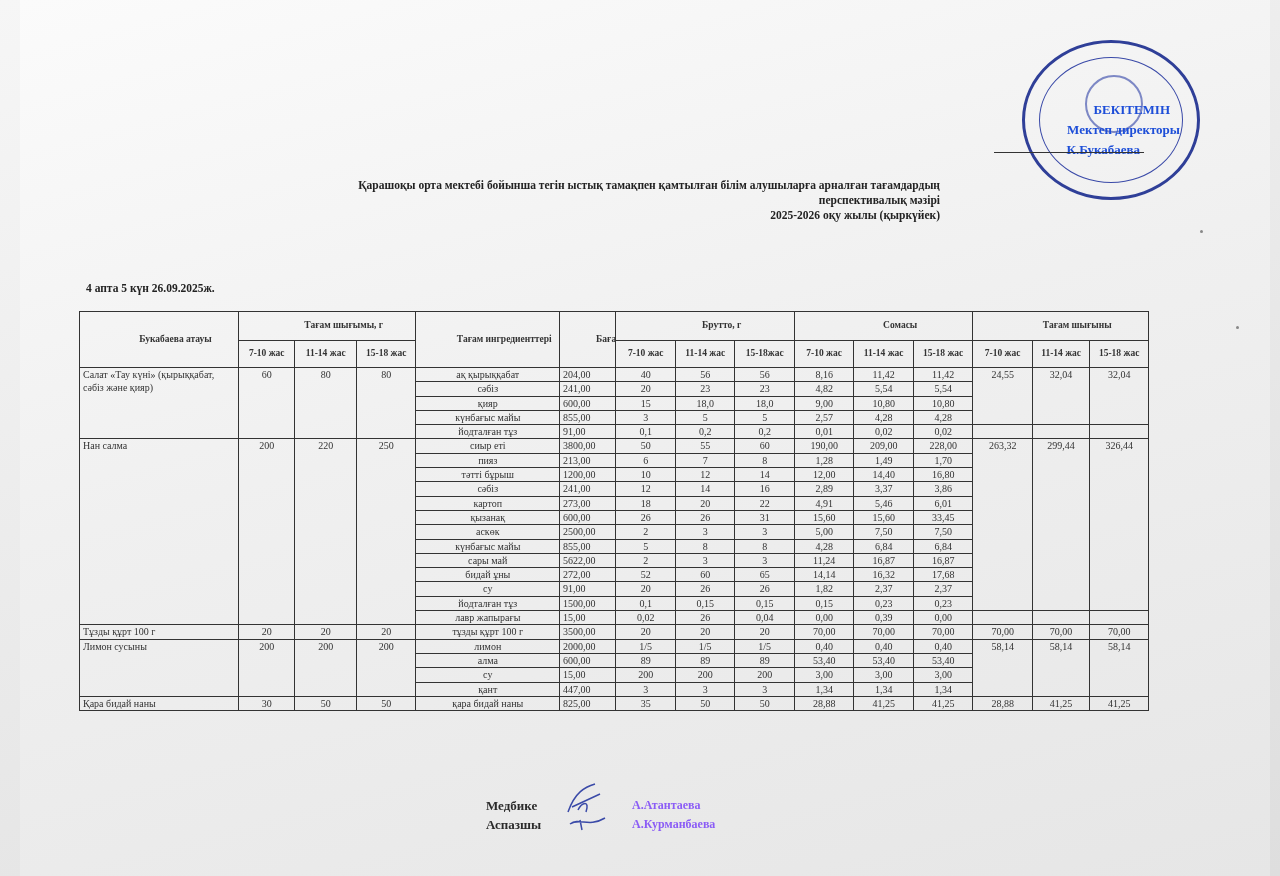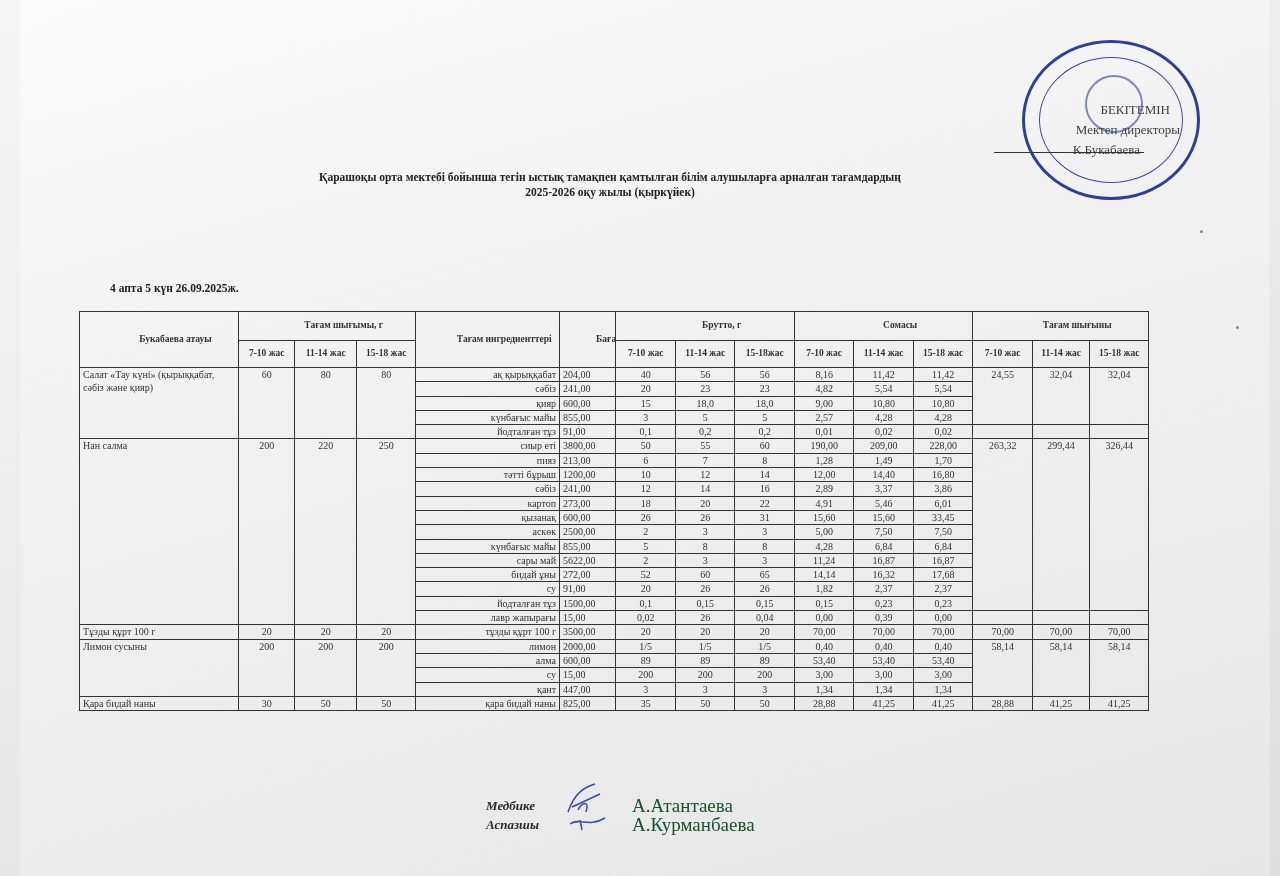--- a/index.html
+++ b/index.html
@@ -23,55 +23,55 @@
   .stamp::before {
     content:""; position:absolute; left:14px; top:14px; right:14px; bottom:14px;
     border-radius:50%; border:1.5px solid #3a4aa8;
   }
   .stamp-emblem {
     position:absolute; left:60px; top:32px; width:54px; height:54px; border-radius:50%;
     border:2px solid #4a5ab0; opacity:0.7;
   }
   .approve {
     position:absolute; left:1030px; top:100px; width:150px; text-align:right;
-    font-weight:normal; font-size:13px; line-height:20px; color:#404040;
+    font-weight:bold; font-size:13px; line-height:20px; color:#1d4ed8;
   }
   .approve .l1 { padding-right:10px; }
   .approve .l3 { padding-right:40px; }
   .approve-line { position:absolute; left:994px; top:152px; width:150px; border-top:1px solid #333; }
   .title {
-    position:absolute; left:280px; top:170px; width:660px; text-align:center;
+    position:absolute; left:280px; top:178px; width:660px; text-align:right;
     font-weight:bold; font-size:11.5px; line-height:15px; color:#222;
   }
   .dayline {
-    position:absolute; left:86px; top:282px; font-weight:bold; font-size:11.5px; color:#222;margin-left:24px;
+    position:absolute; left:86px; top:282px; font-weight:bold; font-size:11.5px; color:#222;
   }
   table.menu {
     position:absolute; left:79px; top:311px; width:1070px;
     border-collapse:collapse; table-layout:fixed;
     font-size:10px; color:#333;
   }
   table.menu th, table.menu td {
     border:1px solid #333; padding:0 3px; line-height:13.3px; height:13.3px;
     overflow:hidden; white-space:nowrap;
   }
   table.menu th { font-weight:bold; font-size:9.5px; text-align:center; }
   table.menu thead tr.h1 th { height:28px;padding-left:36px; }
   table.menu thead tr.h2 th { height:26px; }
   table.menu td.num { text-align:center; }
   table.menu td.price { text-align:left; }
-  table.menu td.ing { text-align:right; }
+  table.menu td.ing { text-align:center; }
   table.menu td.dish { vertical-align:top; white-space:normal; line-height:13px; }
   table.menu td.dishnum { vertical-align:top; text-align:center; }
   table.menu td.total { vertical-align:top; text-align:center; }
   .sign {
-    position:absolute; left:486px; top:796px; font-weight:bold; font-size:13px; line-height:19px; color:#2b2b2b;font-style:italic;
+    position:absolute; left:486px; top:796px; font-weight:bold; font-size:13px; line-height:19px; color:#2b2b2b;
   }
   .sign-names {
-    position:absolute; left:632px; top:796px; font-weight:normal; font-size:19px; line-height:19px; color:#14532d;
+    position:absolute; left:632px; top:796px; font-weight:bold; font-size:12px; line-height:19px; color:#8b5cf6;
   }
   .scribble { position:absolute; left:560px; top:782px; width:50px; height:50px; }
   .dot { position:absolute; width:3px; height:3px; background:#888; border-radius:50%; }
 </style>
 </head>
 <body>
 
 <div class="page"></div>
 
 <div class="stamp">
@@ -79,20 +79,21 @@
 </div>
 <div class="approve">
   <div class="l1">БЕКІТЕМІН</div>
   <div class="l2">Мектеп директоры</div>
   <div class="l3">К.Букабаева</div>
 </div>
 <div class="approve-line"></div>
 
 <div class="title">
   <div>Қарашоқы орта мектебі бойынша тегін ыстық тамақпен қамтылған білім алушыларға арналған тағамдардың</div>
+  <div>перспективалық мәзірі</div>
   <div>2025-2026 оқу жылы (қыркүйек)</div>
 </div>
 
 <div class="dayline">4 апта 5 күн  26.09.2025ж.</div>
 
 <table class="menu">
   <colgroup>
     <col style="width:155px">
       <col style="width:55px">
       <col style="width:60px">

